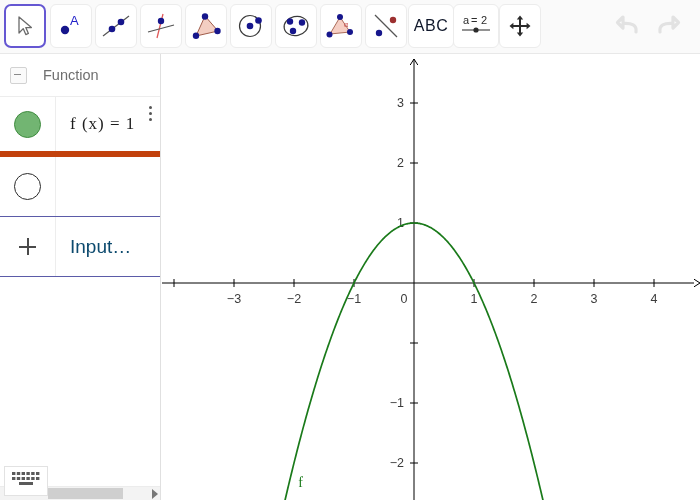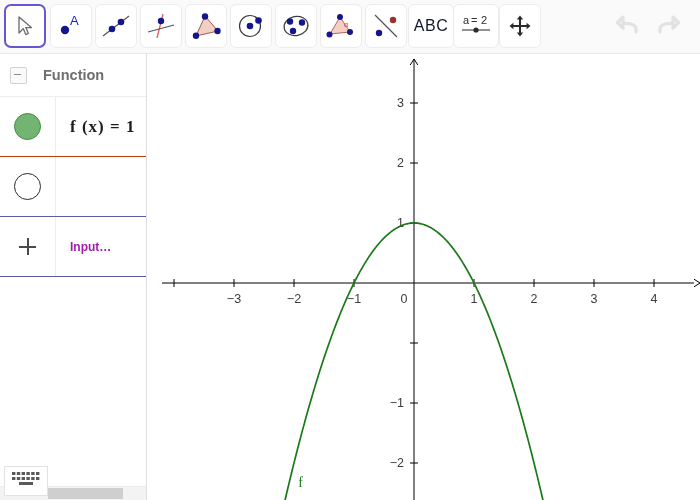--- a/index.html
+++ b/index.html
@@ -66,27 +66,26 @@
     display: flex;
     align-items: center;
     justify-content: center;
     cursor: pointer;
   }
 
   
   #sidebar {
     position: absolute;
     left: 0; top: 54px;
-    width: 147px;
+    width: 161px;
     height: 446px;
     background: #ffffff;
     box-sizing: border-box;
     border-right: 1px solid #e0e0e0;
     overflow: hidden;
-    font-weight: bold;
   }
   #sidebar-scrollwrap {
     position: absolute;
     left: 0; top: 0;
     width: 161px;
     height: 420px;
     overflow: hidden;
   }
 
   .group-header {
@@ -118,21 +117,21 @@
   .group-title {
     margin-left: 16px;
     font-size: 14.5px;
     color: #6f6f6f;
     font-family: "Liberation Sans", sans-serif;
   }
 
   .alg-row {
     position: relative;
     height: 60px;
-    border-bottom: 1px solid #c2410c;
+    border-bottom: 6px solid #c2410c;
     display: flex;
     align-items: center;
     box-sizing: border-box;
   }
   .alg-row.thick-bottom { border-bottom: 1px solid #5b5ba8; }
 
   .marble-cell {
     width: 56px;
     height: 100%;
     flex: none;
@@ -217,22 +216,22 @@
     background: #4a4a4a;
   }
   .plus-glyph::before { left: 0; top: 8px; width: 17px; height: 1.5px; }
   .plus-glyph::after  { top: 0; left: 8px; height: 17px; width: 1.5px; }
 
   .input-placeholder {
     position: absolute;
     left: 14px;
     top: 50%;
     transform: translateY(-50%);
-    font-size: 12px;
-    color: #a21caf;
+    font-size: 19px;
+    color: #0c4a6e;
     font-family: "Liberation Sans", sans-serif;
   }
 
   
   #kbd-btn {
     position: absolute;
     left: 4px;
     bottom: 4px;
     width: 44px;
     height: 30px;

